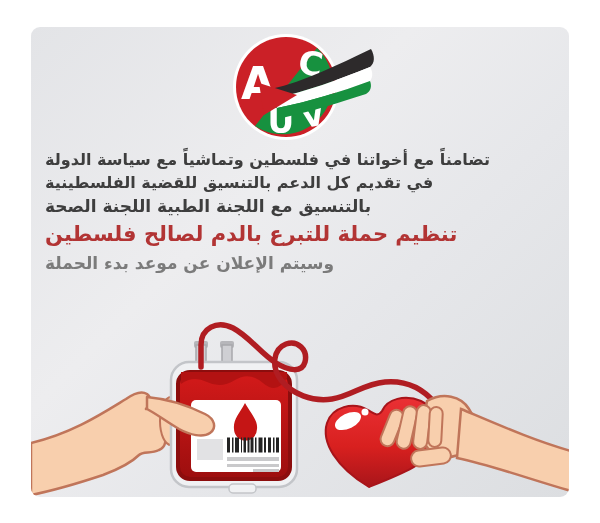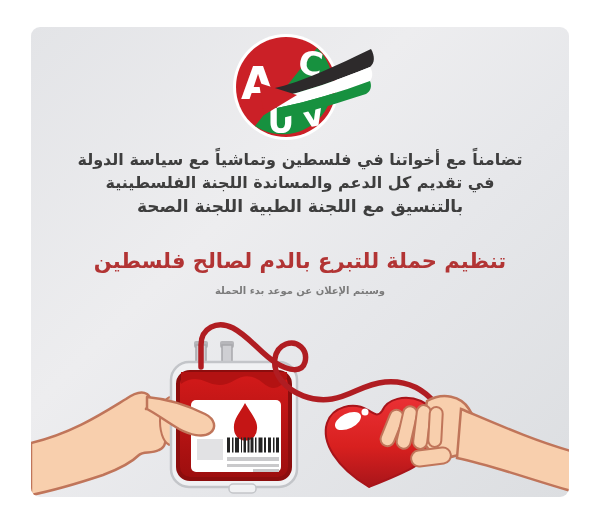--- a/index.html
+++ b/index.html
@@ -10,28 +10,28 @@
     overflow:hidden;
   }
   .card{
     position:absolute;left:31px;top:27px;width:538px;height:470px;
     border-radius:9px;overflow:hidden;
     background:linear-gradient(135deg,#e3e4e7 0%,#ededef 38%,#e6e7ea 62%,#dcdee1 100%);
   }
   .logo-wrap{
     width:178px;height:112px;margin:6px auto 0 auto;position:relative;
   }
-  .text-stack{position:relative;text-align:center;direction:rtl;}
+  .text-stack{position:relative;text-align:left;direction:rtl;}
   .line{
     font-weight:bold;color:#3e3e3e;margin:0 14px;
   }
   .solidarity{font-size:16px;line-height:23px;margin-top:3px;}
   .decision{font-size:17px;line-height:24px;margin-top:11px;}
-  .campaign{font-size:21px;line-height:29px;margin-top:29px;color:#b23434;}
-  .note{font-size:10px;line-height:21px;margin-top:4px;color:#7b7b7b;}
+  .campaign{font-size:21px;line-height:29px;margin-top:2px;color:#b23434;}
+  .note{font-size:17px;line-height:21px;margin-top:4px;color:#7b7b7b;}
   .illustration{position:absolute;left:0;bottom:0;width:538px;height:180px;}
 </style>
 </head>
 <body>
 
 <div class="card">
 
   <div class="logo-wrap">
     <svg width="178" height="112" viewBox="0 0 178 112">
 
@@ -52,21 +52,21 @@
         <path d="M 60,56 C 95,48 126,32 160,16 C 164,23 164,30 159,34 C 127,47 96,58 62,66 Z" fill="#2d2a2b"></path>
         <path d="M 62,66 C 96,58 127,47 159,34 C 162,39 162,44 159,48 C 129,59 100,68 66,75 Z" fill="#ffffff"></path>
         <path d="M 66,75 C 100,68 129,59 159,48 C 161,53 160,58 155,61 C 127,70 102,78 71,85 Z" fill="#17913f"></path>
         <path d="M 48,50 L 86,62 L 53,82 Z" fill="#cb2027"></path>
       </g>
     </svg>
   </div>
 
   <div class="text-stack">
     <p class="line solidarity" dir="rtl">تضامناً مع أخواتنا في فلسطين وتماشياً مع سياسة الدولة</p>
-    <p class="line solidarity" dir="rtl" style="margin-top:0;">في تقديم كل الدعم والمساندة اللجنة الفلسطينية</p>
+    <p class="line solidarity" dir="rtl" style="margin-top:0;">في تقديم كل الدعم بالتنسيق للقضية الفلسطينية</p>
     <p class="line decision" dir="rtl" style="margin-top:0;">بالتنسيق مع اللجنة الطبية اللجنة الصحة</p>
     <p class="line campaign" dir="rtl">تنظيم حملة للتبرع بالدم لصالح فلسطين</p>
     <p class="line note" dir="rtl">وسيتم الإعلان عن موعد بدء الحملة</p>
   </div>
 
   <svg class="illustration" viewBox="0 0 538 180">
     <defs>
       <linearGradient id="heartGrad" x1="0" y1="0" x2="0" y2="1">
         <stop offset="0%" stop-color="#ea3034"></stop>
         <stop offset="55%" stop-color="#d8201f"></stop>

